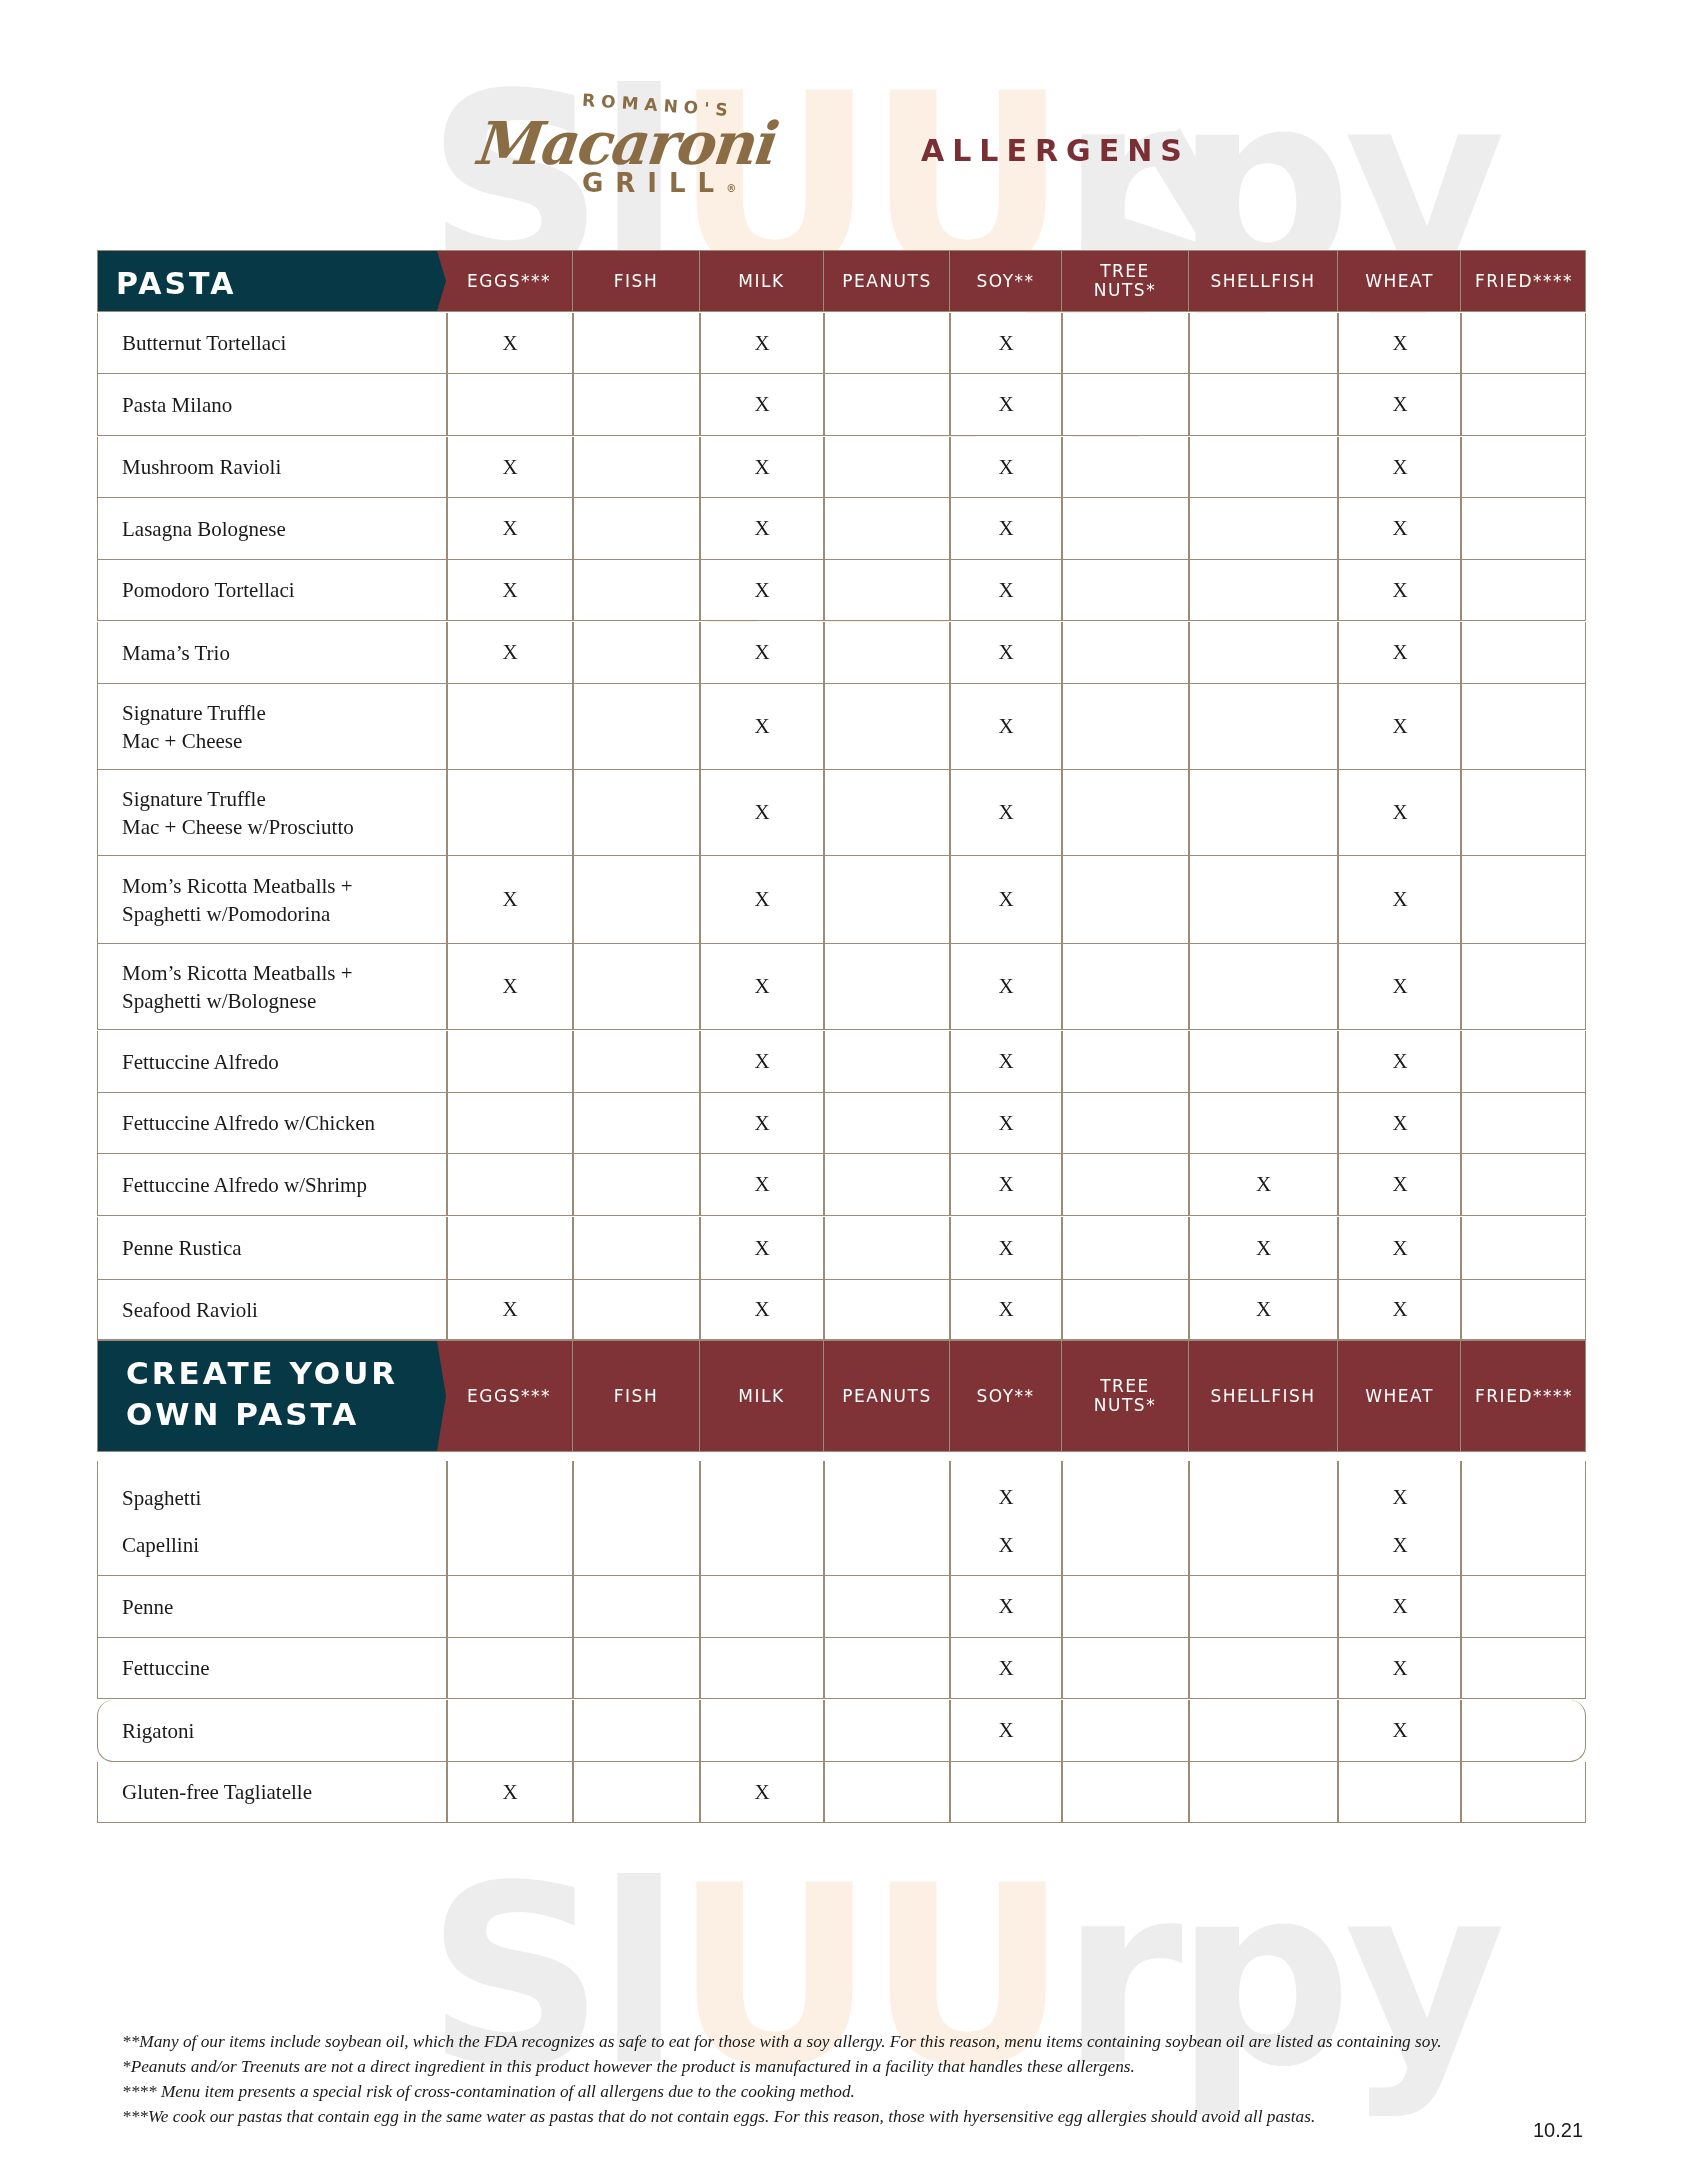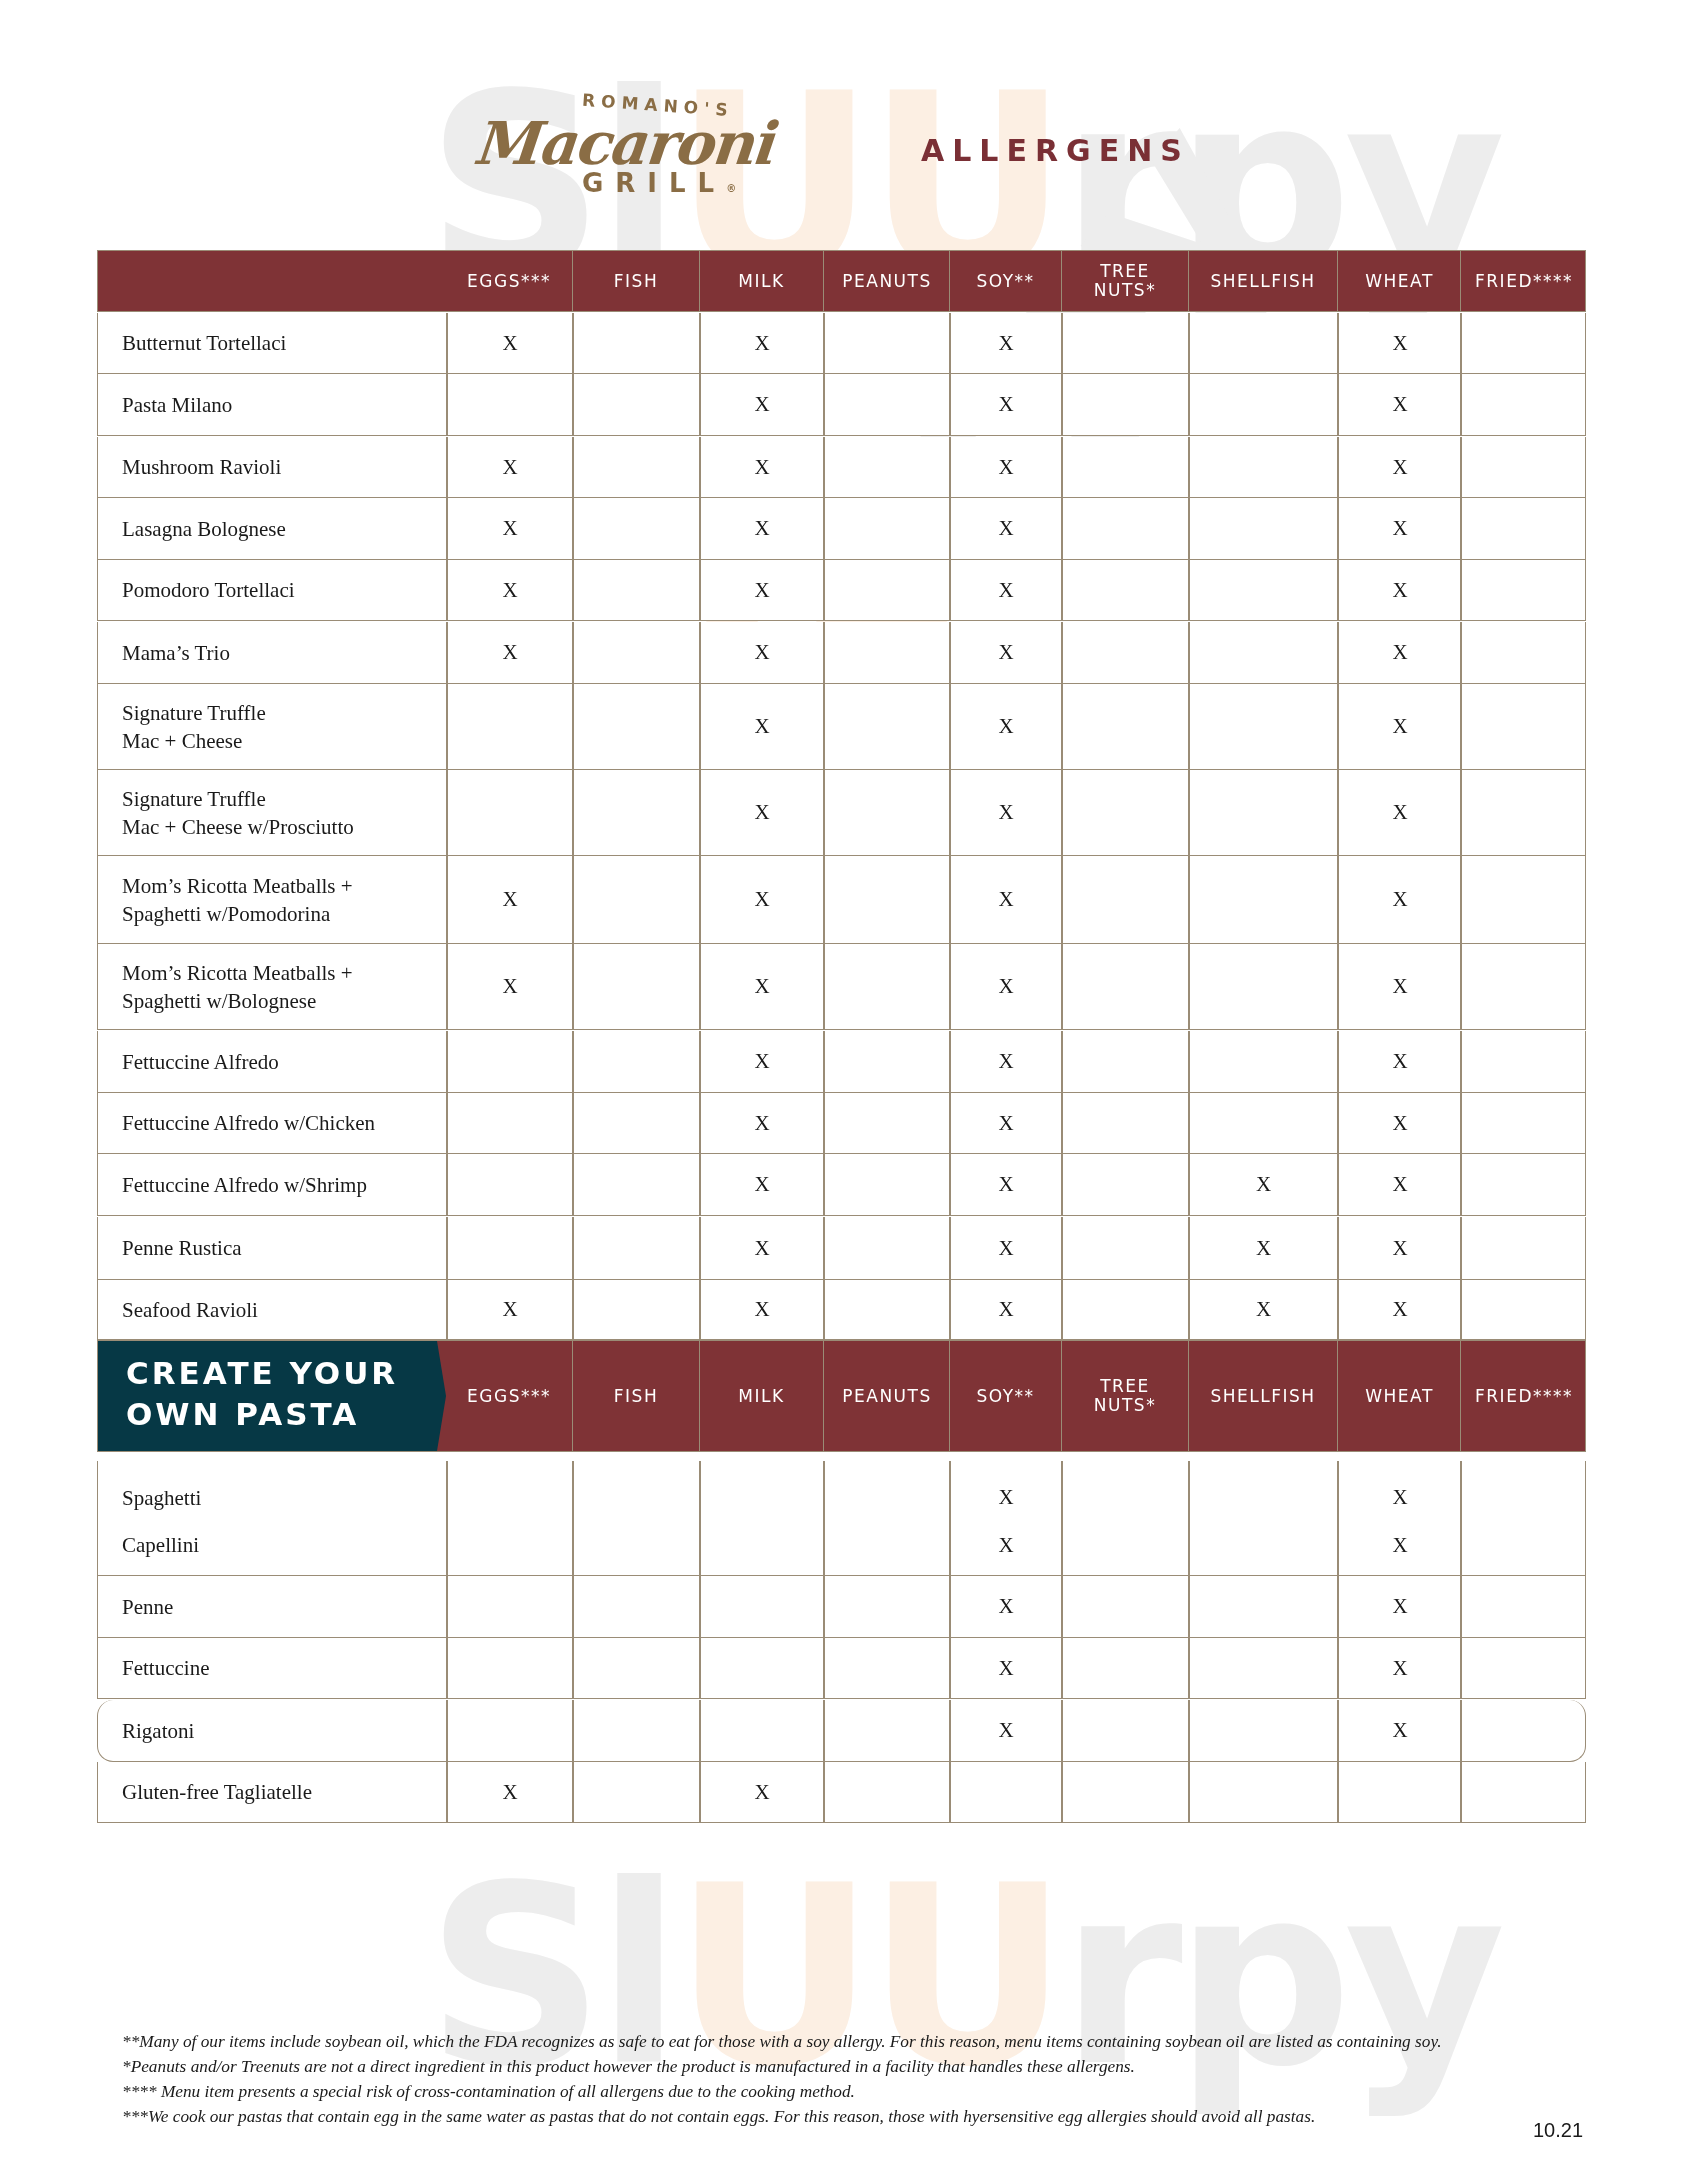--- a/index.html
+++ b/index.html
@@ -31,20 +31,21 @@
 
 <div class="logo">
   <span class="romanos">ROMANO'S</span>
   <span class="mac">Macaroni</span>
   <span class="grill"><span>GRILL</span><span style="font-size:10px;letter-spacing:0">®</span></span>
 </div>
 <div class="title">ALLERGENS</div>
 
 <div class="tbl" id="tbl" style="top: 0px;">
     <div class="hdr" style="top: 250px; height: 62px;">
+      <div class="sec" style="width: 348px; clip-path: polygon(0px 0px, 339px 0px, 348px 50%, 339px 100%, 0px 100%); font-size: 30px; line-height: 40px; padding: 13px 0px 0px 18px; white-space: pre-line;">PASTA</div>
       <div class="col" style="left: 348px; width: 126px; border-left: none;">EGGS***</div>
       <div class="col" style="left: 474px; width: 127px;">FISH</div>
       <div class="col" style="left: 601px; width: 124px;">MILK</div>
       <div class="col" style="left: 725px; width: 127px;">PEANUTS</div>
       <div class="col" style="left: 851px; width: 112px;">SOY**</div>
       <div class="col" style="left: 963px; width: 127px;">TREE<br>NUTS*</div>
       <div class="col" style="left: 1090px; width: 149px;">SHELLFISH</div>
       <div class="col" style="left: 1239px; width: 124px;">WHEAT</div>
       <div class="col" style="left: 1362px; width: 127px;">FRIED****</div>
     </div>

